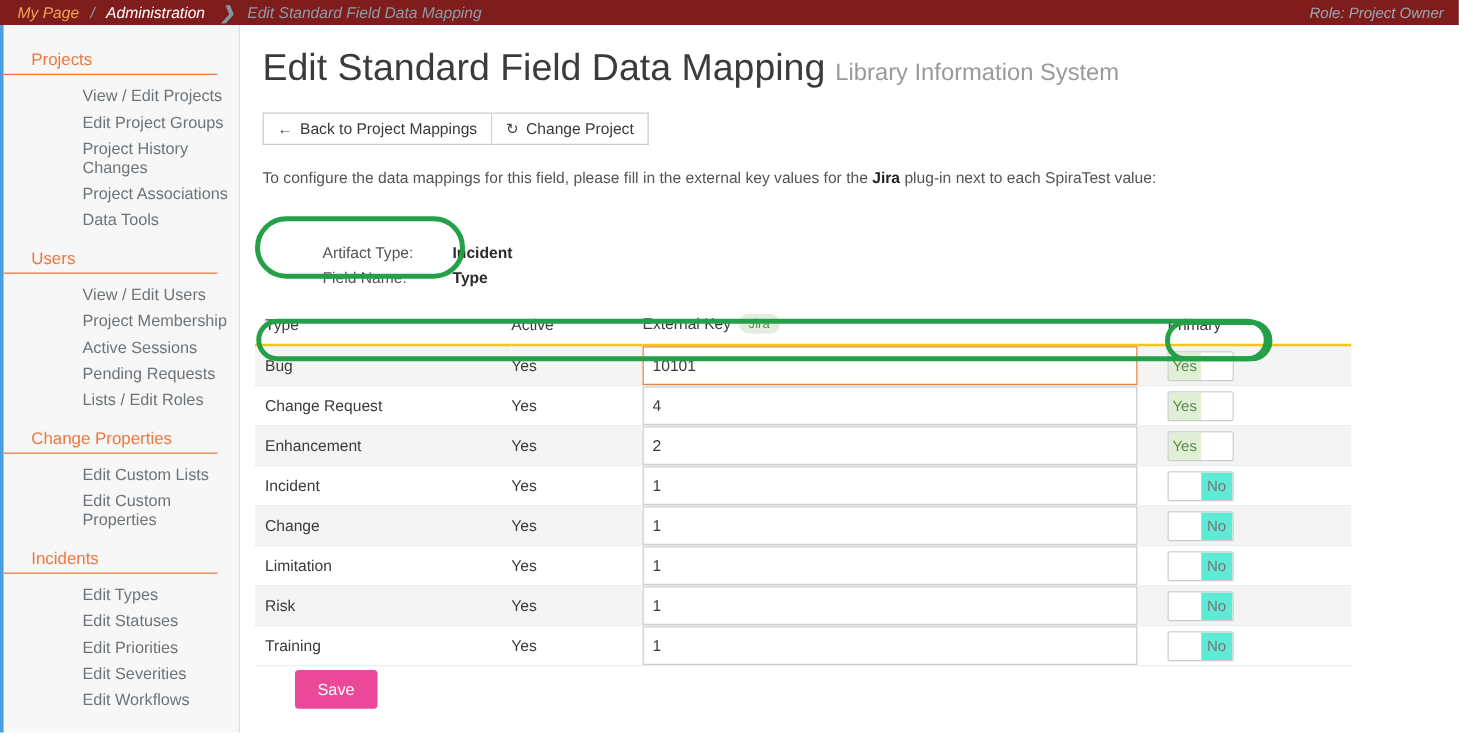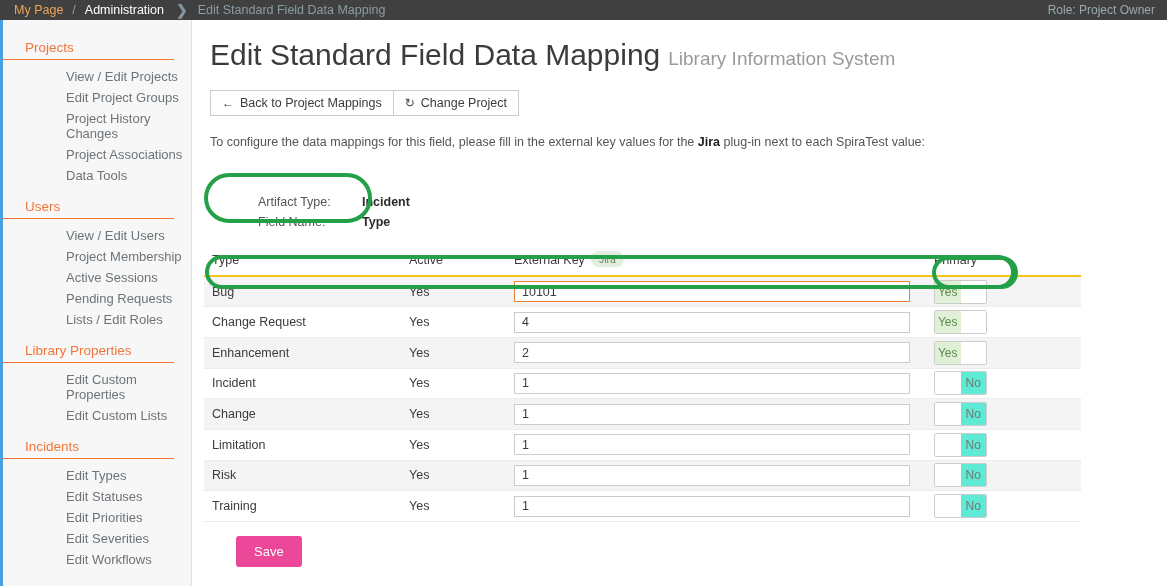--- a/index.html
+++ b/index.html
@@ -8,25 +8,26 @@
     width: 1167px; height: 586px;
     background: #ffffff;
     font-family: "Liberation Sans", sans-serif;
     overflow: hidden;
   }
 
   
   #topbar {
     position: absolute; top: 0; left: 0;
     width: 1167px; height: 20px;
-    background: #404040;
+    background: #7f1d1d;
     color: #cfd6d9;
     font-size: 12.5px;
     display: flex; align-items: center;
     white-space: nowrap;
+    font-style: italic;
   }
   .tb-link { color: #f0a355; padding: 0 0 0 14px; cursor: pointer; }
   .tb-link.white { color: #ffffff; padding-left: 0; }
   .tb-sep { color: #8f9ea6; padding: 0 9px; }
   .tb-chev { color: #8295a0; padding: 0 10px 0 12px; font-size: 14px; font-weight: bold; }
   .tb-crumb { color: #8b9ca4; }
   .tb-role { position: absolute; right: 12px; color: #99a9b1; font-size: 12px; }
 
   
   #leftrail {
@@ -119,21 +120,21 @@
   #maptable tr.odd td { background: #f4f4f4; }
   #maptable tr.even td { background: #ffffff; }
 
   .badge {
     display: inline-block; background: #e4eee0; color: #5f8a4f;
     border-radius: 9px; font-size: 10.5px; padding: 2px 8px 2px 8px;
     margin-left: 6px; position: relative; top: -1px;
   }
 
   .keyinput {
-    width: 396px; height: 21px;
+    width: 396px; height: 31px;
     border: 1px solid #ccc; background: #fff;
     font-family: "Liberation Sans", sans-serif;
     font-size: 12.5px; color: #3b3b3b;
     padding: 0 7px;
   }
   .keyinput.focused { border: 1px solid #e8833a; }
 
   .toggle {
     width: 53px; height: 24px; border: 1px solid #ccc;
     background: #fff; display: flex; cursor: pointer;
@@ -194,24 +195,24 @@
       <div class="sb-head">Users</div>
       <div class="sb-list">
         <div class="sb-item">View / Edit Users</div>
         <div class="sb-item">Project Membership</div>
         <div class="sb-item">Active Sessions</div>
         <div class="sb-item">Pending Requests</div>
         <div class="sb-item">Lists / Edit Roles</div>
       </div>
     </div>
     <div class="sb-group">
-      <div class="sb-head">Library Properties</div>
+      <div class="sb-head">Change Properties</div>
       <div class="sb-list">
+        <div class="sb-item">Edit Custom Lists</div>
         <div class="sb-item">Edit Custom Properties</div>
-        <div class="sb-item">Edit Custom Lists</div>
       </div>
     </div>
     <div class="sb-group">
       <div class="sb-head">Incidents</div>
       <div class="sb-list">
         <div class="sb-item">Edit Types</div>
         <div class="sb-item">Edit Statuses</div>
         <div class="sb-item">Edit Priorities</div>
         <div class="sb-item">Edit Severities</div>
         <div class="sb-item">Edit Workflows</div>

